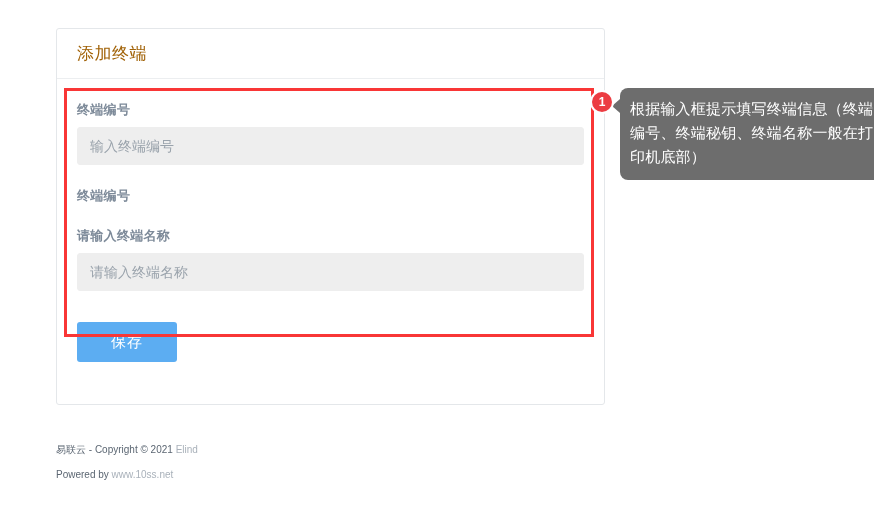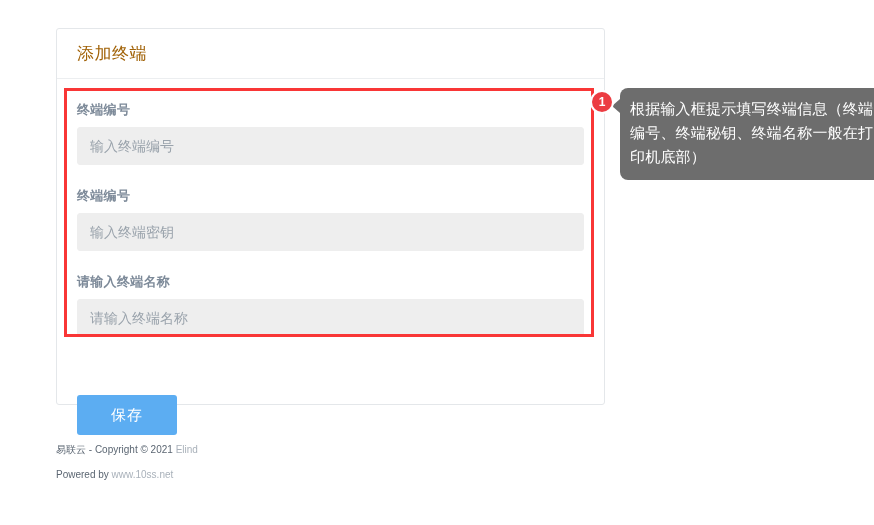--- a/index.html
+++ b/index.html
@@ -84,21 +84,21 @@
     color: #55606b;
     font-family: "Liberation Sans", "DejaVu Sans", sans-serif;
     outline: none;
   }
   .field-input::placeholder {
     color: #9aa3ac;
     opacity: 1;
   }
 
   .save-button {
-    margin-top: 36px;
+    margin-top: 9px;
     width: 100px;
     height: 40px;
     background: #5cadf2;
     border: none;
     border-radius: 3px;
     color: #ffffff;
     font-size: 15px;
     font-family: "Liberation Sans", "DejaVu Sans", sans-serif;
     cursor: pointer;
     letter-spacing: 1px;
@@ -177,21 +177,20 @@
 
   <div class="card-body">
 
     <div class="form-group">
       <label class="field-label">终端编号</label>
       <input class="field-input" type="text" placeholder="输入终端编号" style="">
     </div>
 
     <div class="form-group">
       <label class="field-label">终端编号</label>
-      <input class="field-input" type="text" placeholder="输入终端密钥" style="">
     </div>
 
     <div class="form-group">
       <label class="field-label">请输入终端名称</label>
       <input class="field-input" type="text" placeholder="请输入终端名称" style="">
     </div>
 
     <button class="save-button">保存</button>
 
   </div>

